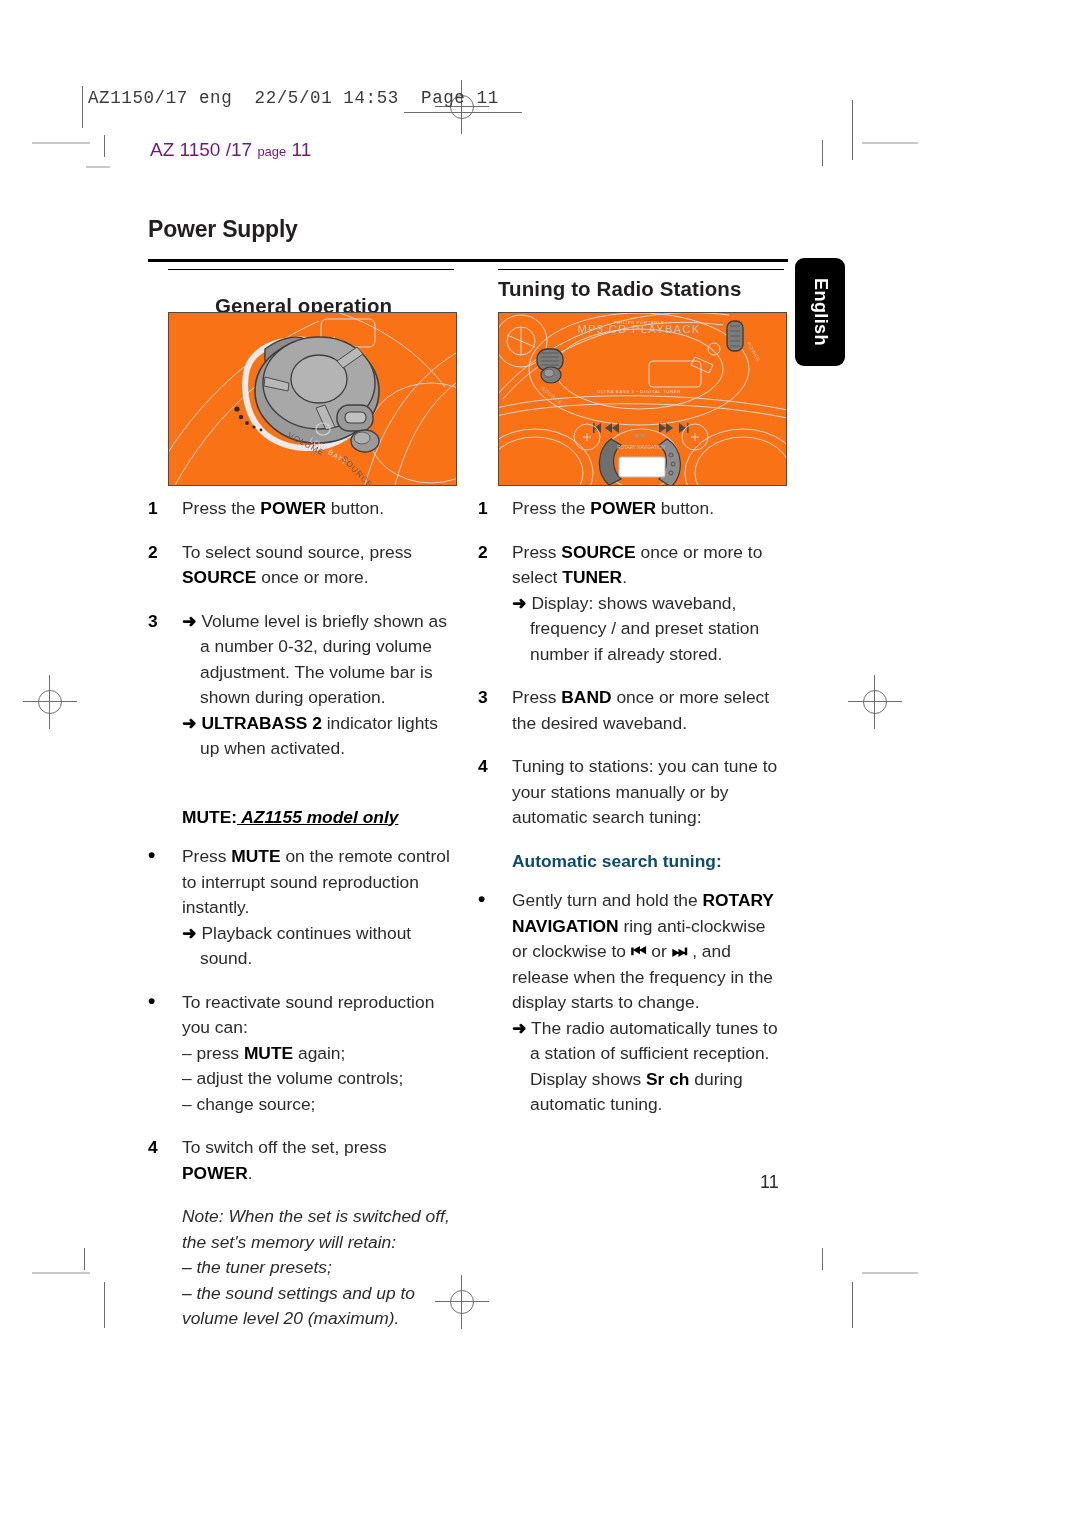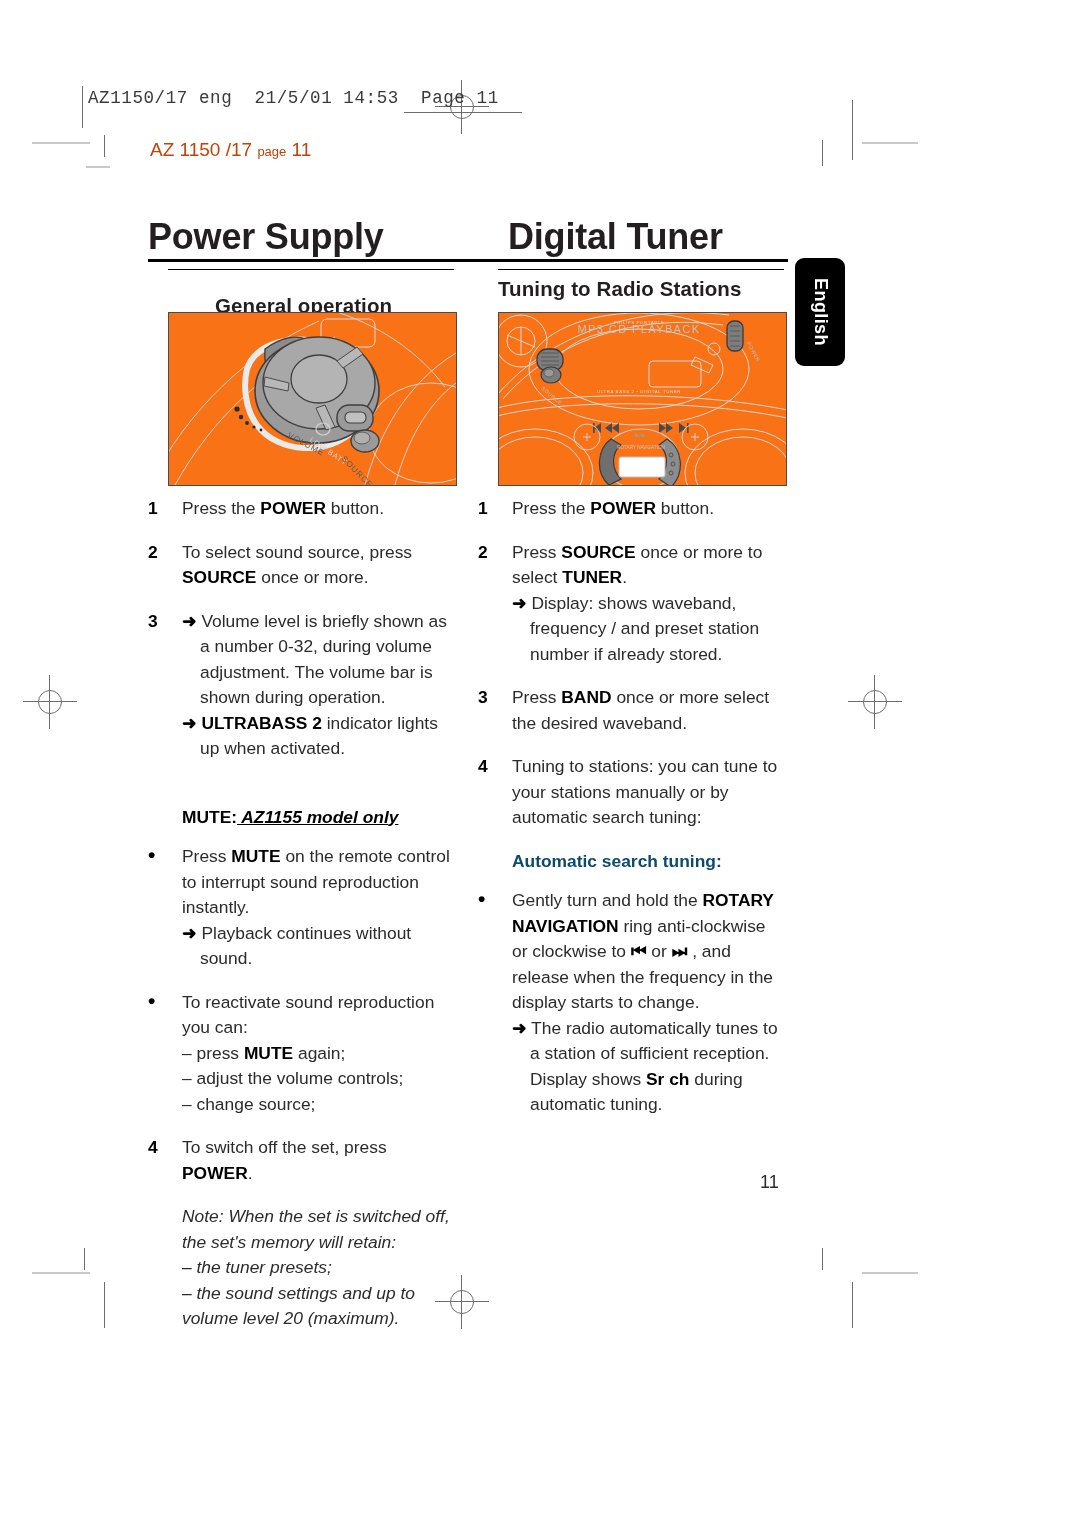--- a/index.html
+++ b/index.html
@@ -45,38 +45,38 @@
     position:absolute; left:82px; top:86px; width:1px; height:42px; background:#6d6d6d;
   }
   .film-underline {
     position:absolute; left:404px; top:112px; width:118px; height:1px; background:#6d6d6d;
   }
 
   .running-head {
     position: absolute;
     left: 150px; top: 139px;
     font-size: 19px;
-    color: #c2410c;
+    color: #701a75;
     white-space: pre;
   }
   .running-head .small { font-size: 13px; }
 
   
   .page { position: absolute; left: 0; top: 0; width: 1080px; height: 1528px; }
 
   .title-row {
     position: absolute;
     left: 148px; top: 216px;
     width: 640px;
     height: 44px;
   }
   .title {
     position: absolute;
     top: 0;
-    font-size: 36px;
+    font-size: 23px;
     font-weight: bold;
     letter-spacing: -0.2px;
     white-space: nowrap;
   }
   .title.left  { left: 0px; }
   .title.right { left: 360px; }
 
   .rule-thick {
     position: absolute;
     left: 148px;
@@ -227,29 +227,28 @@
   <div class="h"></div>
     <div class="v"></div>
     <div class="c"></div>
 </div>
 <div class="reg" style="left:435px;top:1275px;">
   <div class="h"></div>
     <div class="v"></div>
     <div class="c"></div>
 </div>
 
-<div class="film-header">AZ1150/17 eng  21/5/01 14:53  Page 11</div>
+<div class="film-header">AZ1150/17 eng  22/5/01 14:53  Page 11</div>
 
 <div class="running-head"><span>AZ 1150 /17 </span><span class="small">page</span><span> 11</span></div>
 
 <div class="page">
 
   <div class="title-row">
     <div class="title left">Power Supply</div>
-    <div class="title right">Digital Tuner</div>
   </div>
 
   <div class="rule-thick" style="top:259px;"></div>
   <div class="rule-thin" style="left:168px;top:269px;width:286px;"></div>
   <div class="rule-thin" style="left:498px;top:269px;width:286px;"></div>
 
   <div class="subhead" style="left:168px;top:294px;margin-left:47px;">General operation</div>
   <div class="subhead" style="left:498px;top:277px;">Tuning to Radio Stations</div>
 
   <div class="lang-tab">

